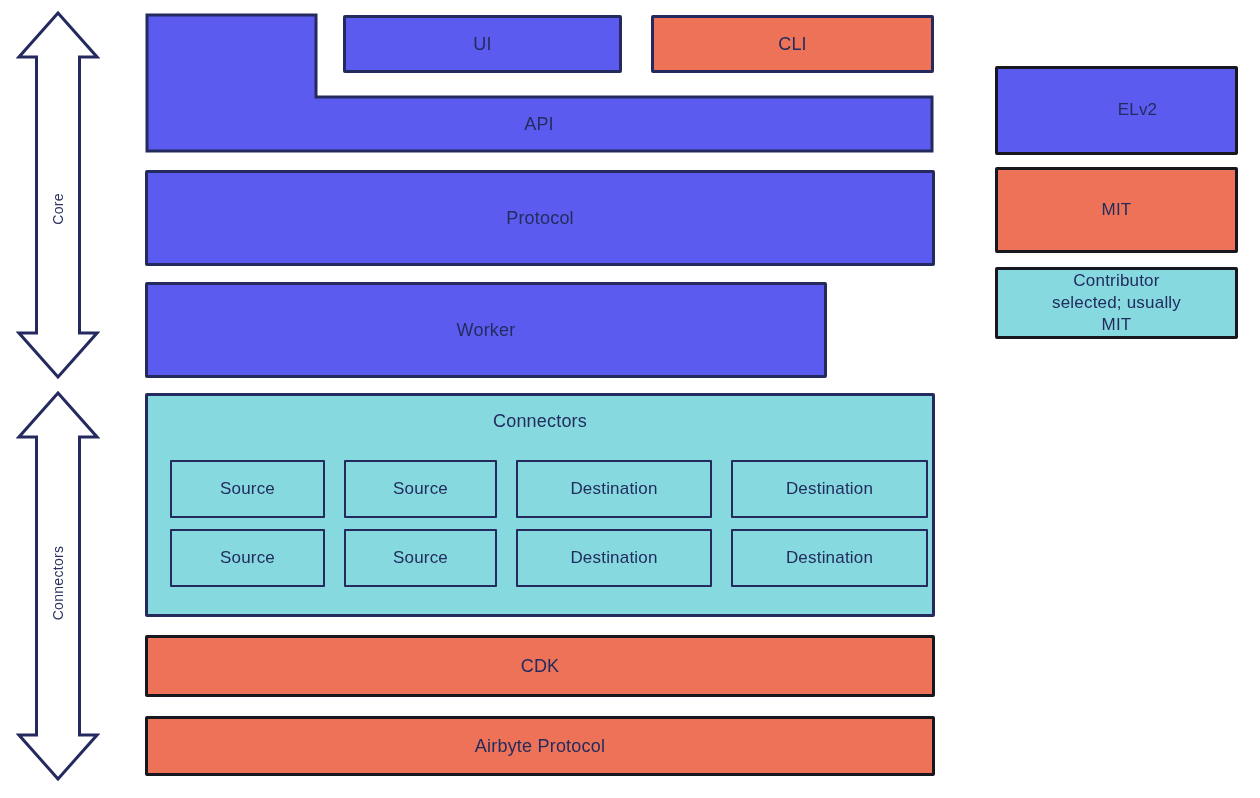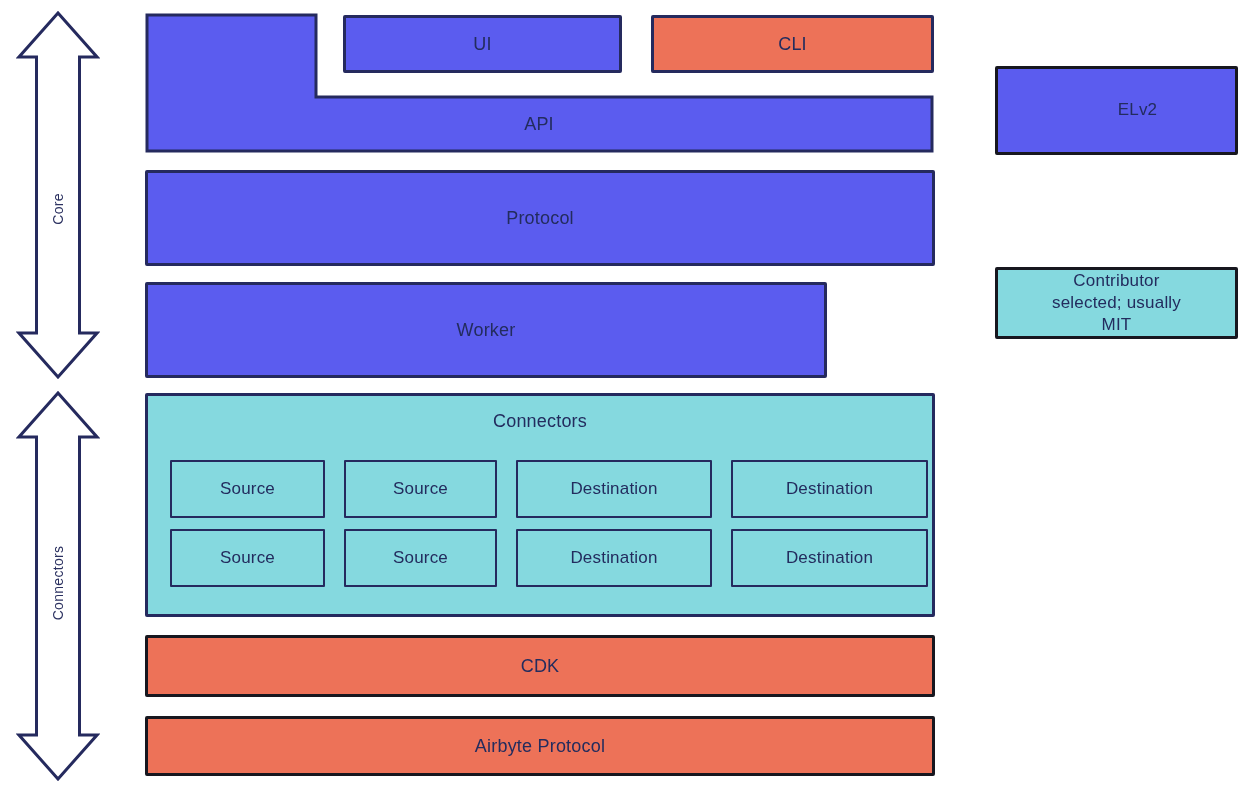--- a/index.html
+++ b/index.html
@@ -140,18 +140,21 @@
   </div>
 
   <div class="box orange-dark" style="left:145px; top:635px; width:790px; height:62px;">CDK</div>
 
   <div class="box orange-dark" style="left:145px; top:716px; width:790px; height:60px;">Airbyte Protocol</div>
 
   <div class="box blue-dark" style="left:995px; top:66px; width:243px; height:89px;">
     <span class="legend-label-wrap">ELv2</span>
   </div>
 
+  <div class="box orange-dark" style="left:995px; top:167px; width:243px; height:86px;">
+    <span class="legend-label-wrap">MIT</span>
+  </div>
 
   <div class="box teal-dark" style="left:995px; top:267px; width:243px; height:72px;">
     <span class="legend-label-wrap" style="max-width:160px;">Contributor selected; usually MIT</span>
   </div>
 
 </div>
 
 </body></html>

